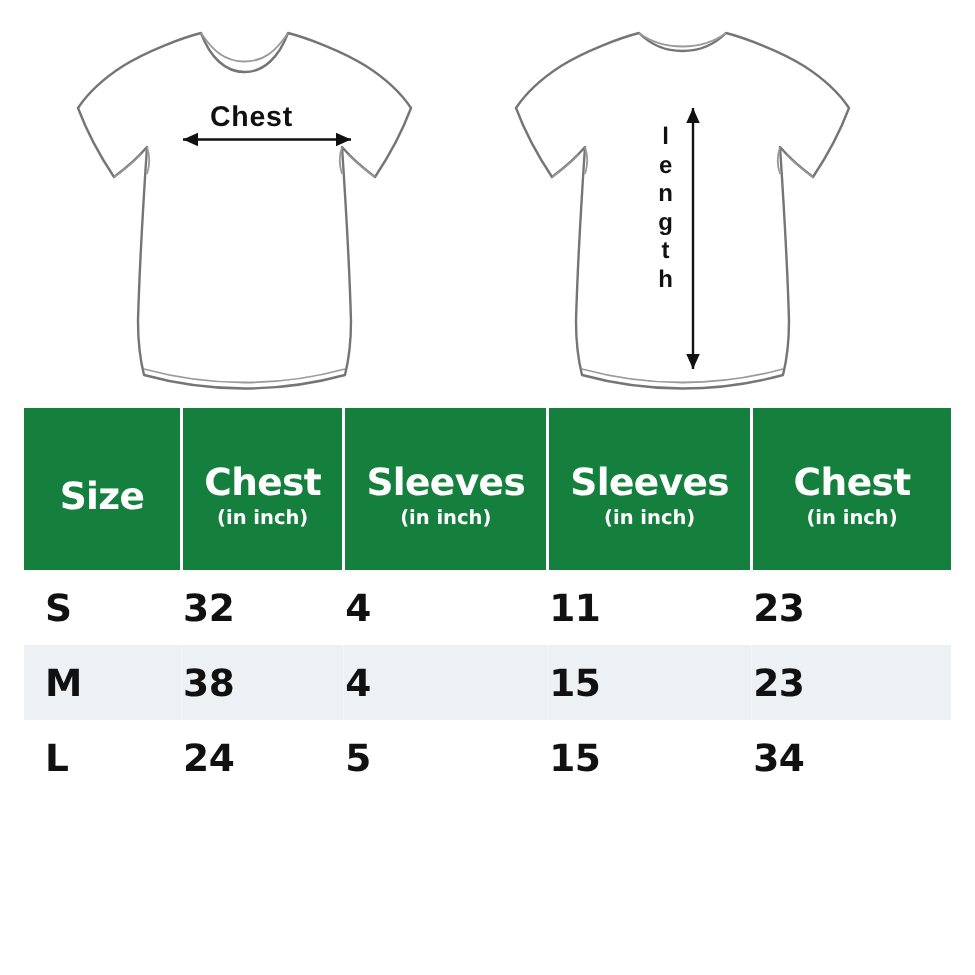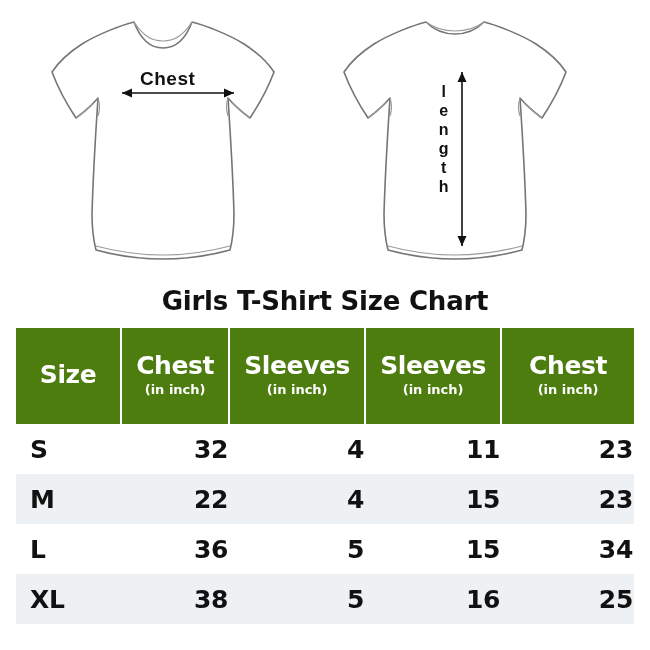--- a/index.html
+++ b/index.html
@@ -69,24 +69,24 @@
   .table-wrap {
     width: 618px;
     margin: 0 auto;
   }
   table.size-chart {
     width: 100%;
     border-collapse: collapse;
     table-layout: fixed;
   }
   table.size-chart thead th {
-    background: #4d7c0f;
+    background: #15803d;
     color: #ffffff;
     border-right: 2px solid #ffffff;
-    padding: 6px 2px 8px 2px;
+    padding: 18px 2px 8px 2px;
     height: 82px;
     vertical-align: middle;
     text-align: center;
   }
   table.size-chart thead th:last-child {
     border-right: none;
   }
   .th-main {
     display: block;
     font-family: "DejaVu Sans", sans-serif;
@@ -100,21 +100,21 @@
     font-family: "DejaVu Sans", sans-serif;
     font-size: 13px;
     font-weight: bold;
     margin-top: 3px;
   }
   .th-size .th-main {
     font-size: 25px;
   }
   table.size-chart tbody td {
     height: 48px;
-    text-align: right;
+    text-align: left;
     vertical-align: middle;
     font-family: "DejaVu Sans", sans-serif;
     font-size: 25px;
     font-weight: bold;
     color: #111111;
     letter-spacing: -0.3px;
   }
   table.size-chart tbody tr.alt td {
     background: #eef1f4;
   }
@@ -205,21 +205,20 @@
       <line x1="9" y1="8" x2="9" y2="182" stroke="#111" stroke-width="1.6"></line>
       <polygon points="9,8 4.5,18 13.5,18" fill="#111"></polygon>
       <polygon points="9,182 4.5,172 13.5,172" fill="#111"></polygon>
     </svg>
 
     <div class="measure-label chest-label">Chest</div>
 
     <div class="measure-label length-label">l<br>e<br>n<br>g<br>t<br>h</div>
   </div>
 
-  <div class="chart-title">Girls T-Shirt Size Chart</div>
 
   <div class="table-wrap">
     <table class="size-chart">
       <colgroup>
         <col class="col-size">
         <col class="col-chest">
         <col class="col-sleeve">
         <col class="col-sholder">
         <col class="col-length">
       </colgroup>
@@ -249,36 +248,29 @@
       <tbody>
         <tr>
           <td>S</td>
           <td>32</td>
           <td>4</td>
           <td>11</td>
           <td>23</td>
         </tr>
         <tr class="alt">
           <td>M</td>
-          <td>22</td>
+          <td>38</td>
           <td>4</td>
           <td>15</td>
           <td>23</td>
         </tr>
         <tr>
           <td>L</td>
-          <td>36</td>
+          <td>24</td>
           <td>5</td>
           <td>15</td>
           <td>34</td>
         </tr>
-        <tr class="alt">
-          <td>XL</td>
-          <td>38</td>
-          <td>5</td>
-          <td>16</td>
-          <td>25</td>
-        </tr>
       </tbody>
     </table>
   </div>
 
 </div>
 
 </body></html>

